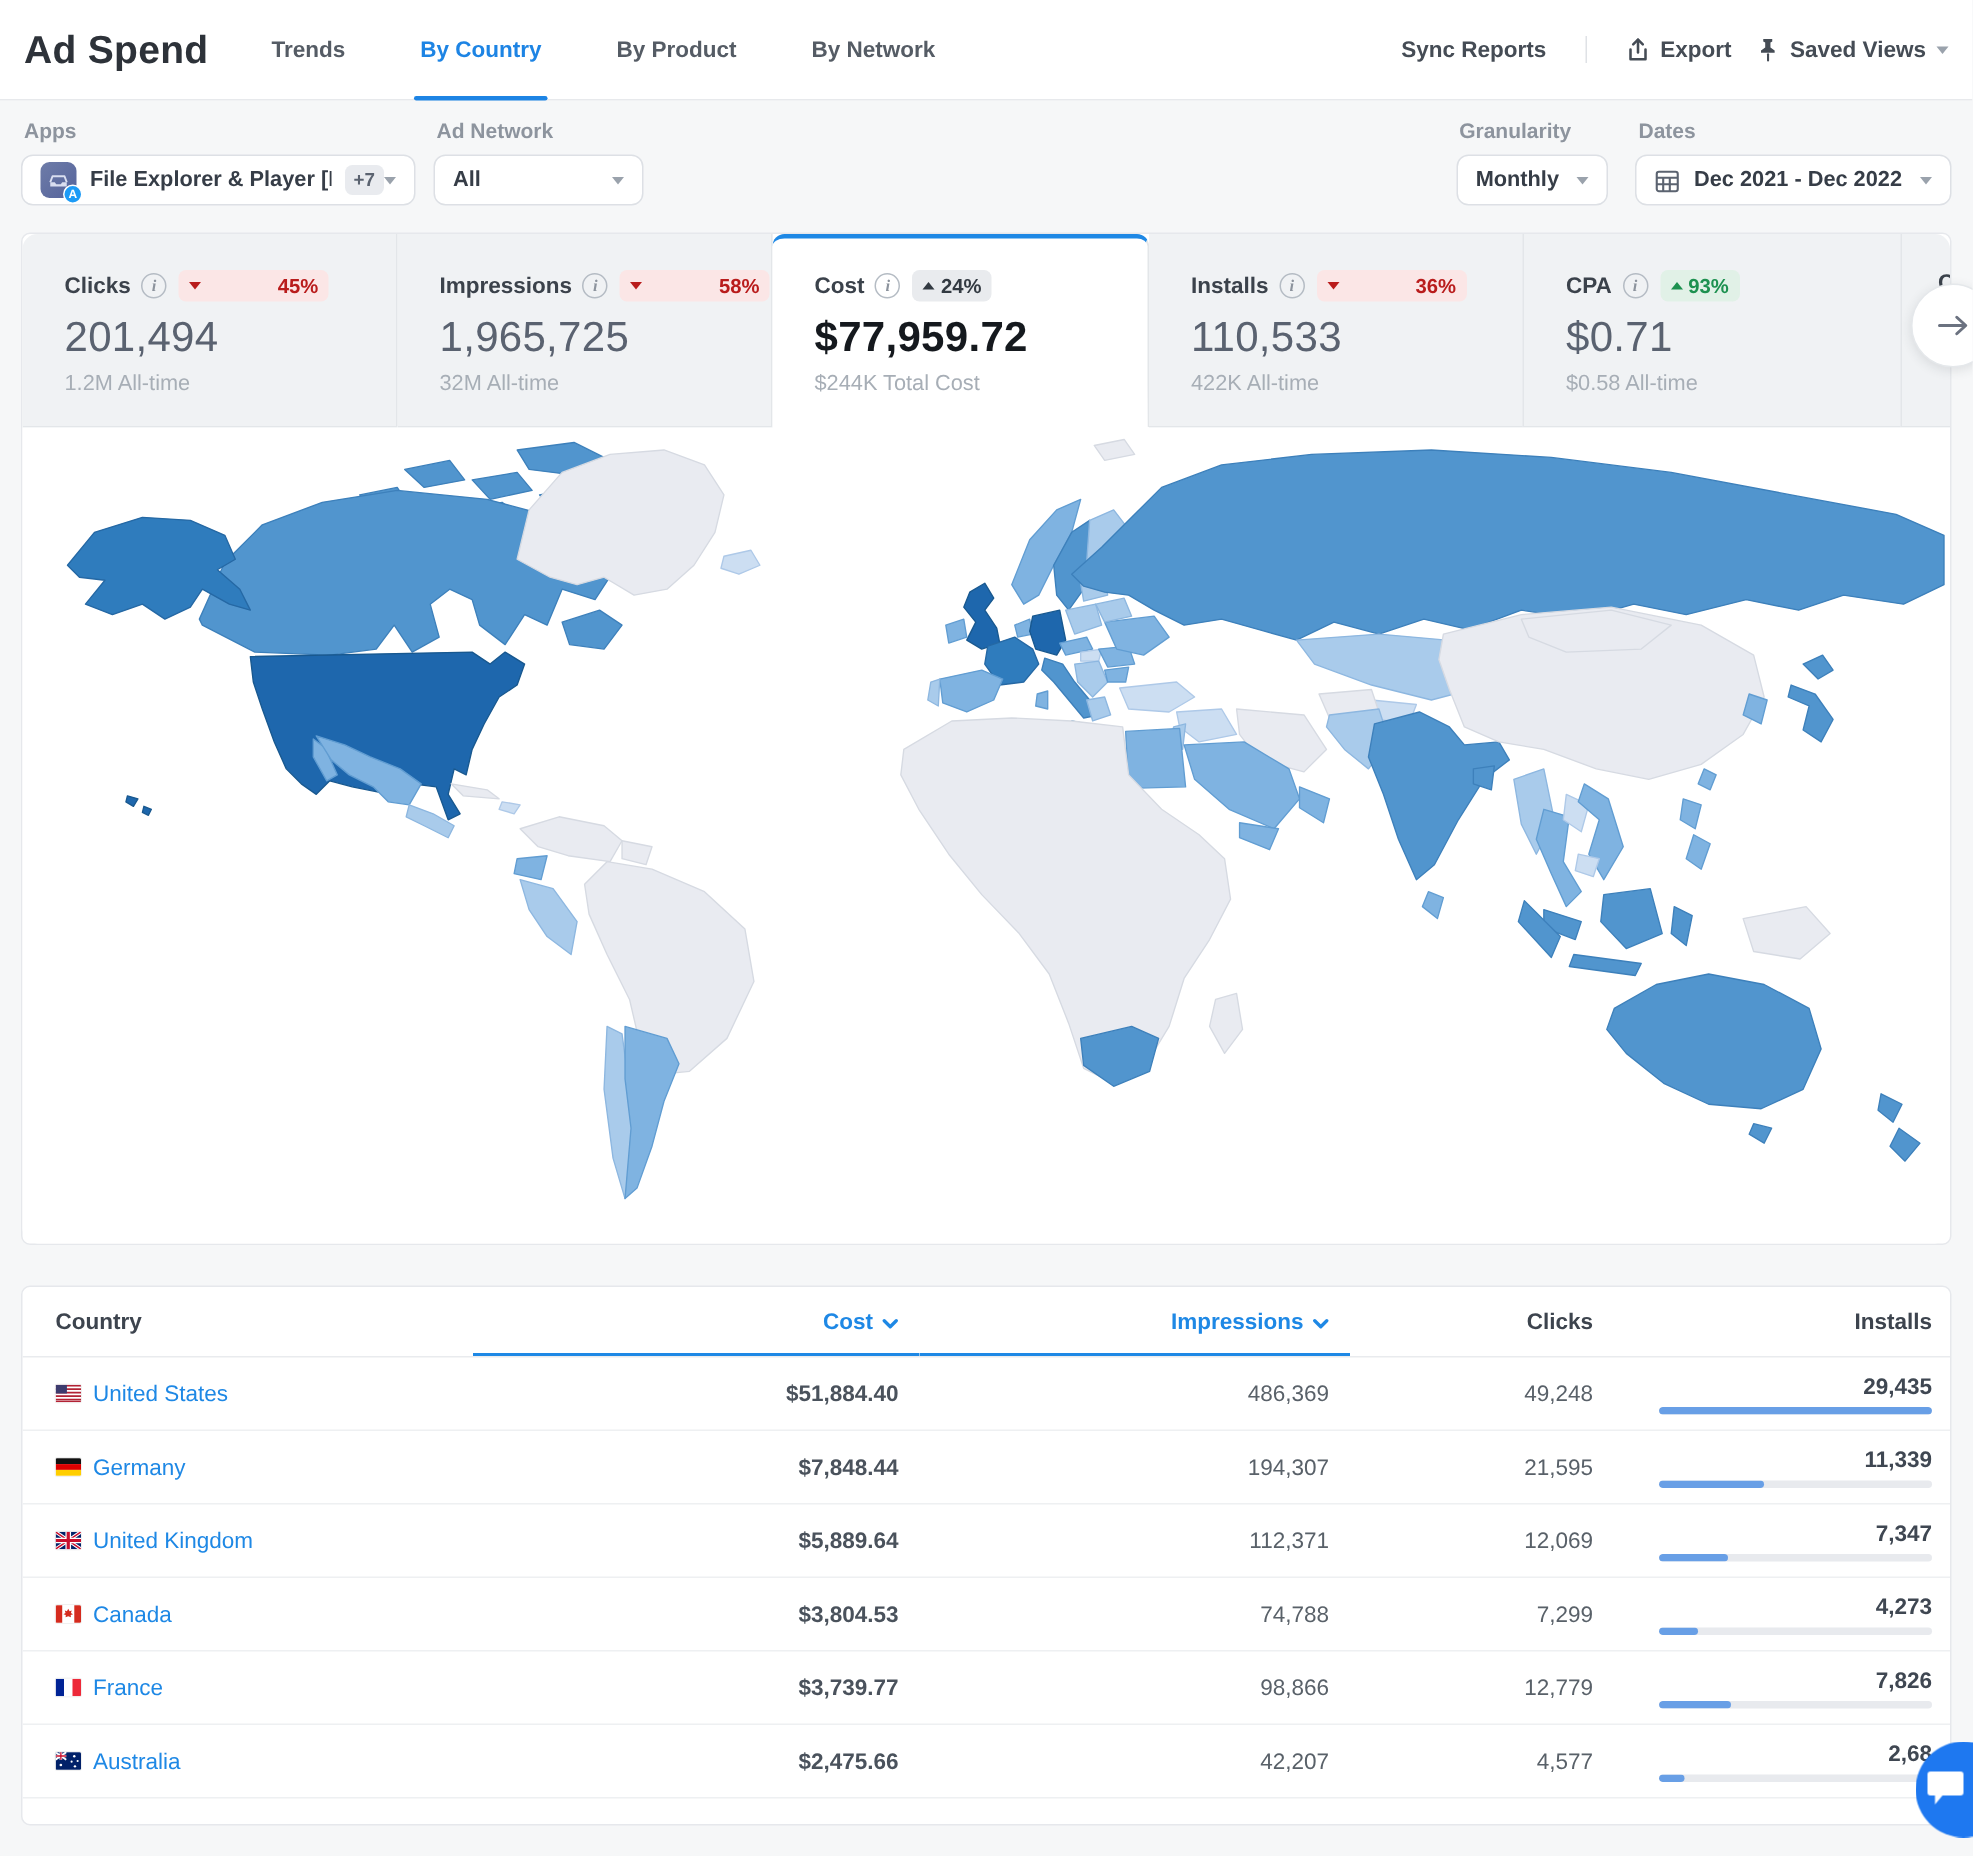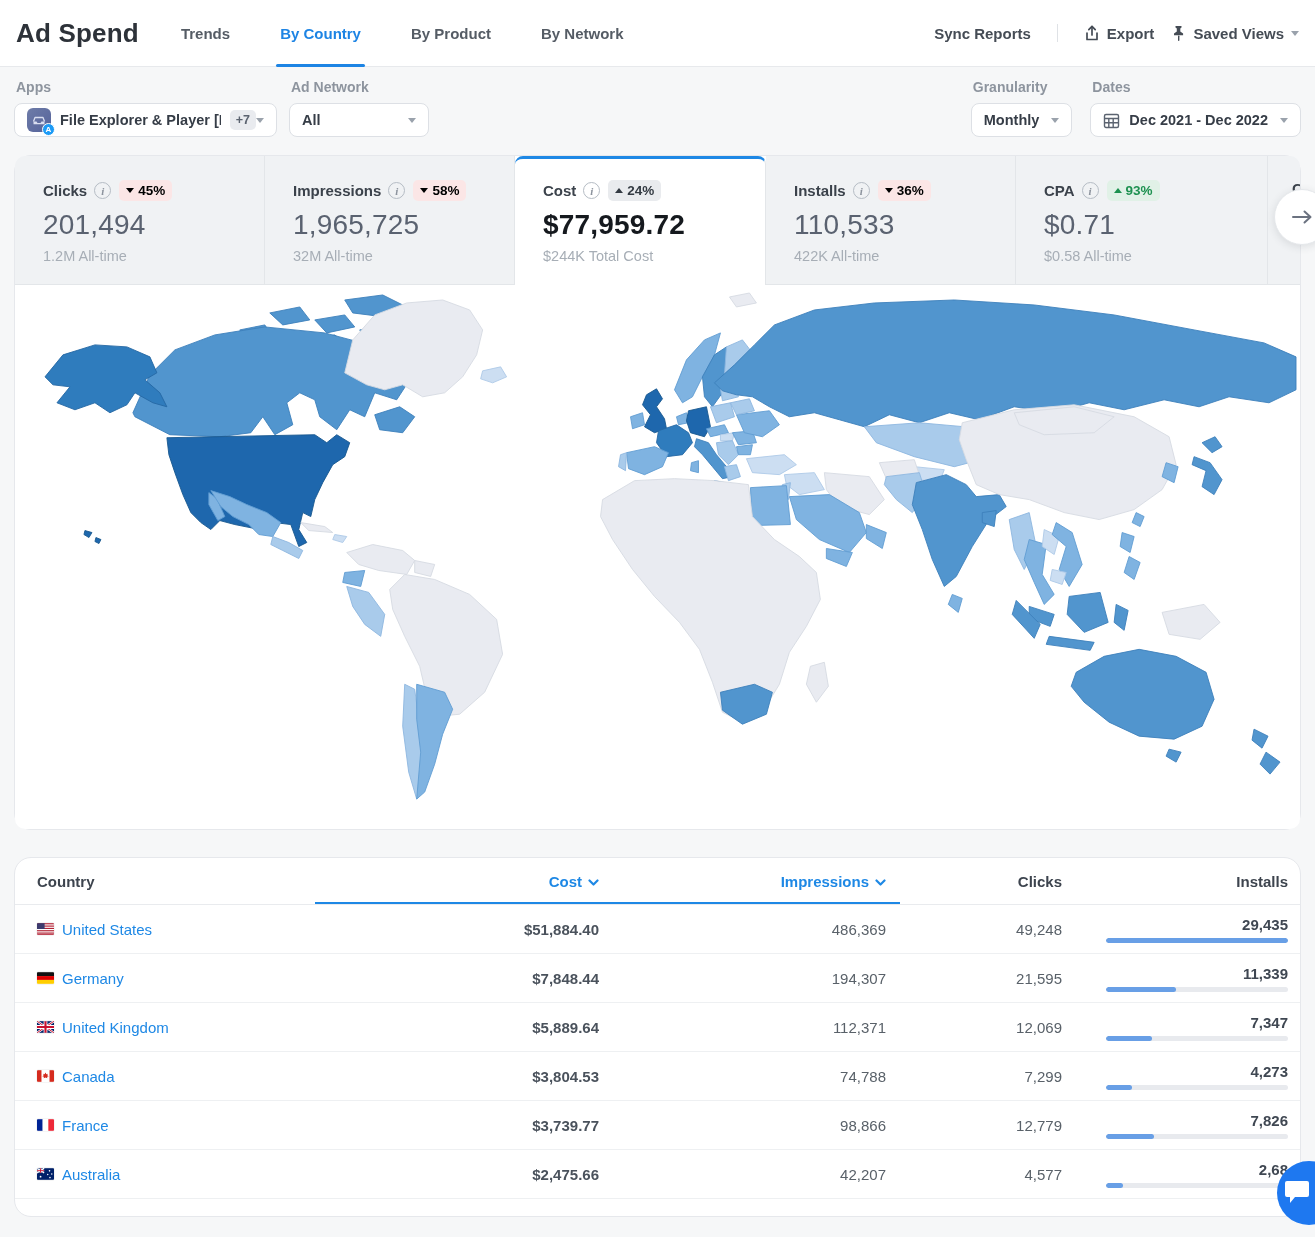--- a/index.html
+++ b/index.html
@@ -40,38 +40,38 @@
     background:linear-gradient(135deg,#6e7ca8,#55639b); display:flex; align-items:center; justify-content:center; }
   .app-badge { position:absolute; right:-4px; bottom:-4px; width:13px; height:13px; border-radius:50%;
     background:#1d9bf6; color:#fff; font-size:8px; font-weight:700; display:flex; align-items:center;
     justify-content:center; border:1px solid #fff; }
   .plus-badge { background:#e9ebef; color:#5b6370; border-radius:5px; font-size:12.5px; font-weight:700;
     padding:3px 6px; margin-left:9px; }
   .apps-control .caret { margin-left:auto; }
   .cal-icon { margin-right:9px; }
 
   
-  .panel { width:1287px; margin:0 14px; background:#fff; border:1px solid #e6e8ec; border-radius:17px; position:relative; }
+  .panel { width:1287px; margin:0 14px; background:#fff; border:1px solid #e6e8ec; border-radius:6px; position:relative; }
   .cards-map { margin-top:8px; }
 
   
   .cards { display:flex; height:129px; border-radius:10px 10px 0 0; overflow:hidden; }
   .card { width:250px; flex:none; background:#f0f2f4; border-right:1px solid #e3e6e9;
     box-shadow: inset 0 -1px 0 #e3e6e9; padding:24px 0 0 28px; cursor:pointer; position:relative; }
   .card.selected { background:#fff; border-top:3px solid #1e88e5; border-radius:8px 8px 0 0;
     box-shadow:none; padding-top:21px; }
   .card.partial { flex:1; border-right:none; padding-left:24px; overflow:hidden; white-space:nowrap; }
   .card-top { display:flex; align-items:center; margin-bottom:8px; }
   .card-label { font-size:15px; font-weight:600; color:#3b424b; }
   .info { width:17px; height:17px; border:1.5px solid #b5bcc4; border-radius:50%; color:#8c939d;
     font-family:"Liberation Serif", serif; font-weight:700; font-style:italic; font-size:11px;
     display:inline-flex; align-items:center; justify-content:center; margin-left:7px; }
   .badge { display:inline-flex; align-items:center; border-radius:5px; font-size:13.5px; font-weight:700;
     padding:3px 7px; margin-left:8px; }
-  .badge.neg { background:#fbe6e6; color:#000000; }
+  .badge.neg { background:#fbe6e6; color:#b91c1c;gap:47px; }
   .badge.pos { background:#e1f1e7; color:#1d9150; }
   .badge.neu { background:#e9ebee; color:#333a42; }
   .tri { display:inline-block; width:0; height:0; border-left:4px solid transparent;
     border-right:4px solid transparent; margin-right:4px; }
   .tri.down { border-top:5px solid currentColor; }
   .tri.up { border-bottom:5px solid currentColor; }
   .card-value { font-size:28px; color:#5a6270; letter-spacing:.2px; }
   .card.selected .card-value { color:#15191e; font-weight:700; }
   .card-sub { font-size:14.5px; color:#a7aeb6; margin-top:7px; }
   .cards-arrow { position:absolute; top:33px; right:-30px; width:56px; height:56px; border-radius:50%;

